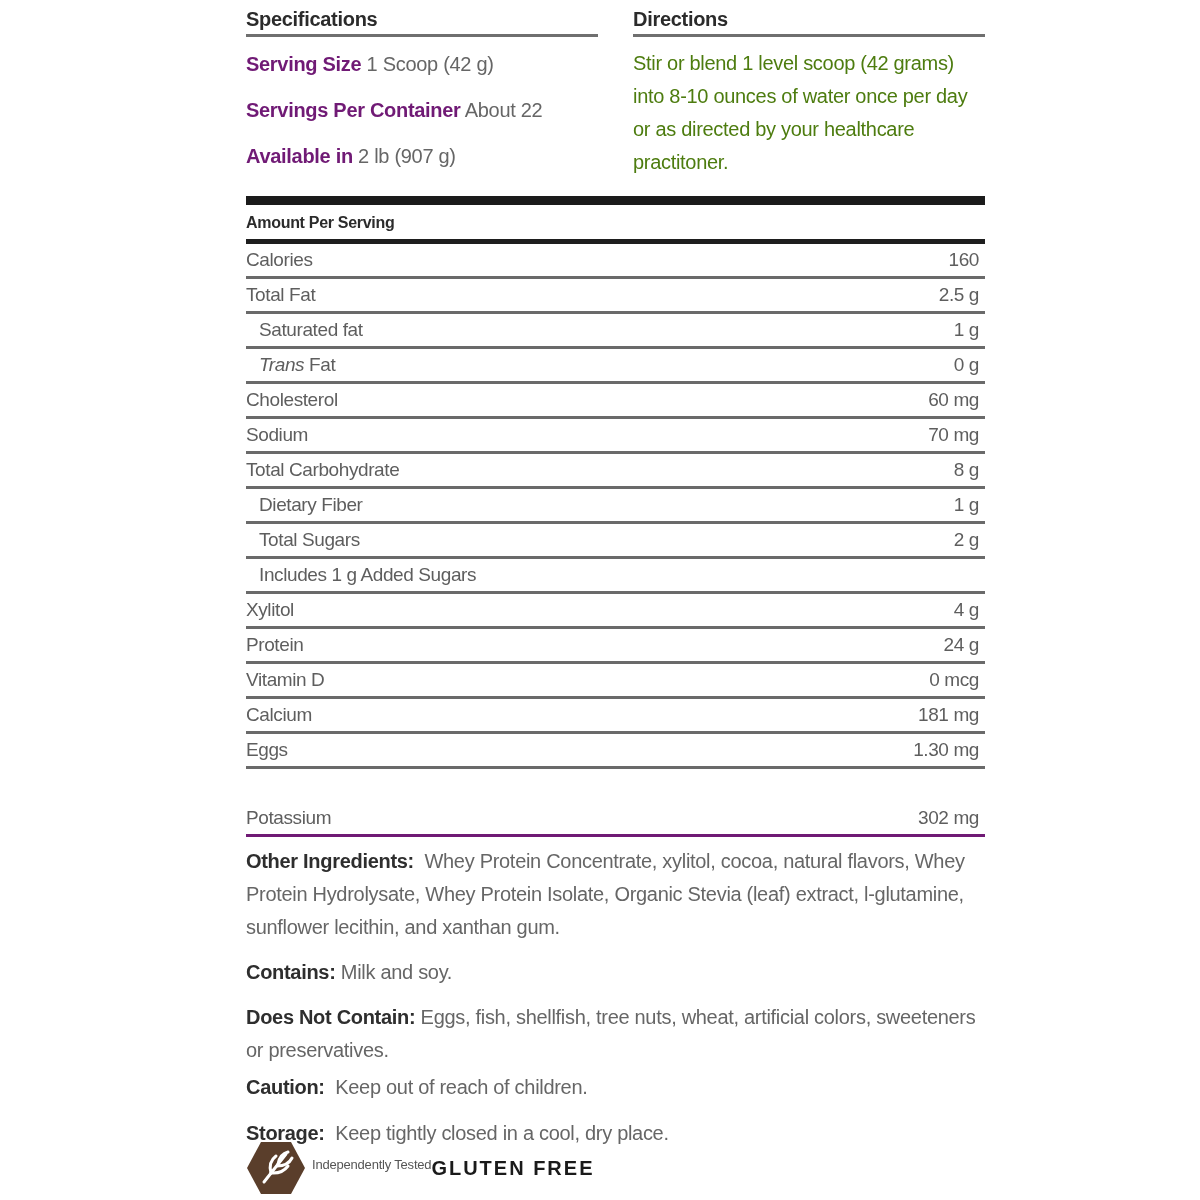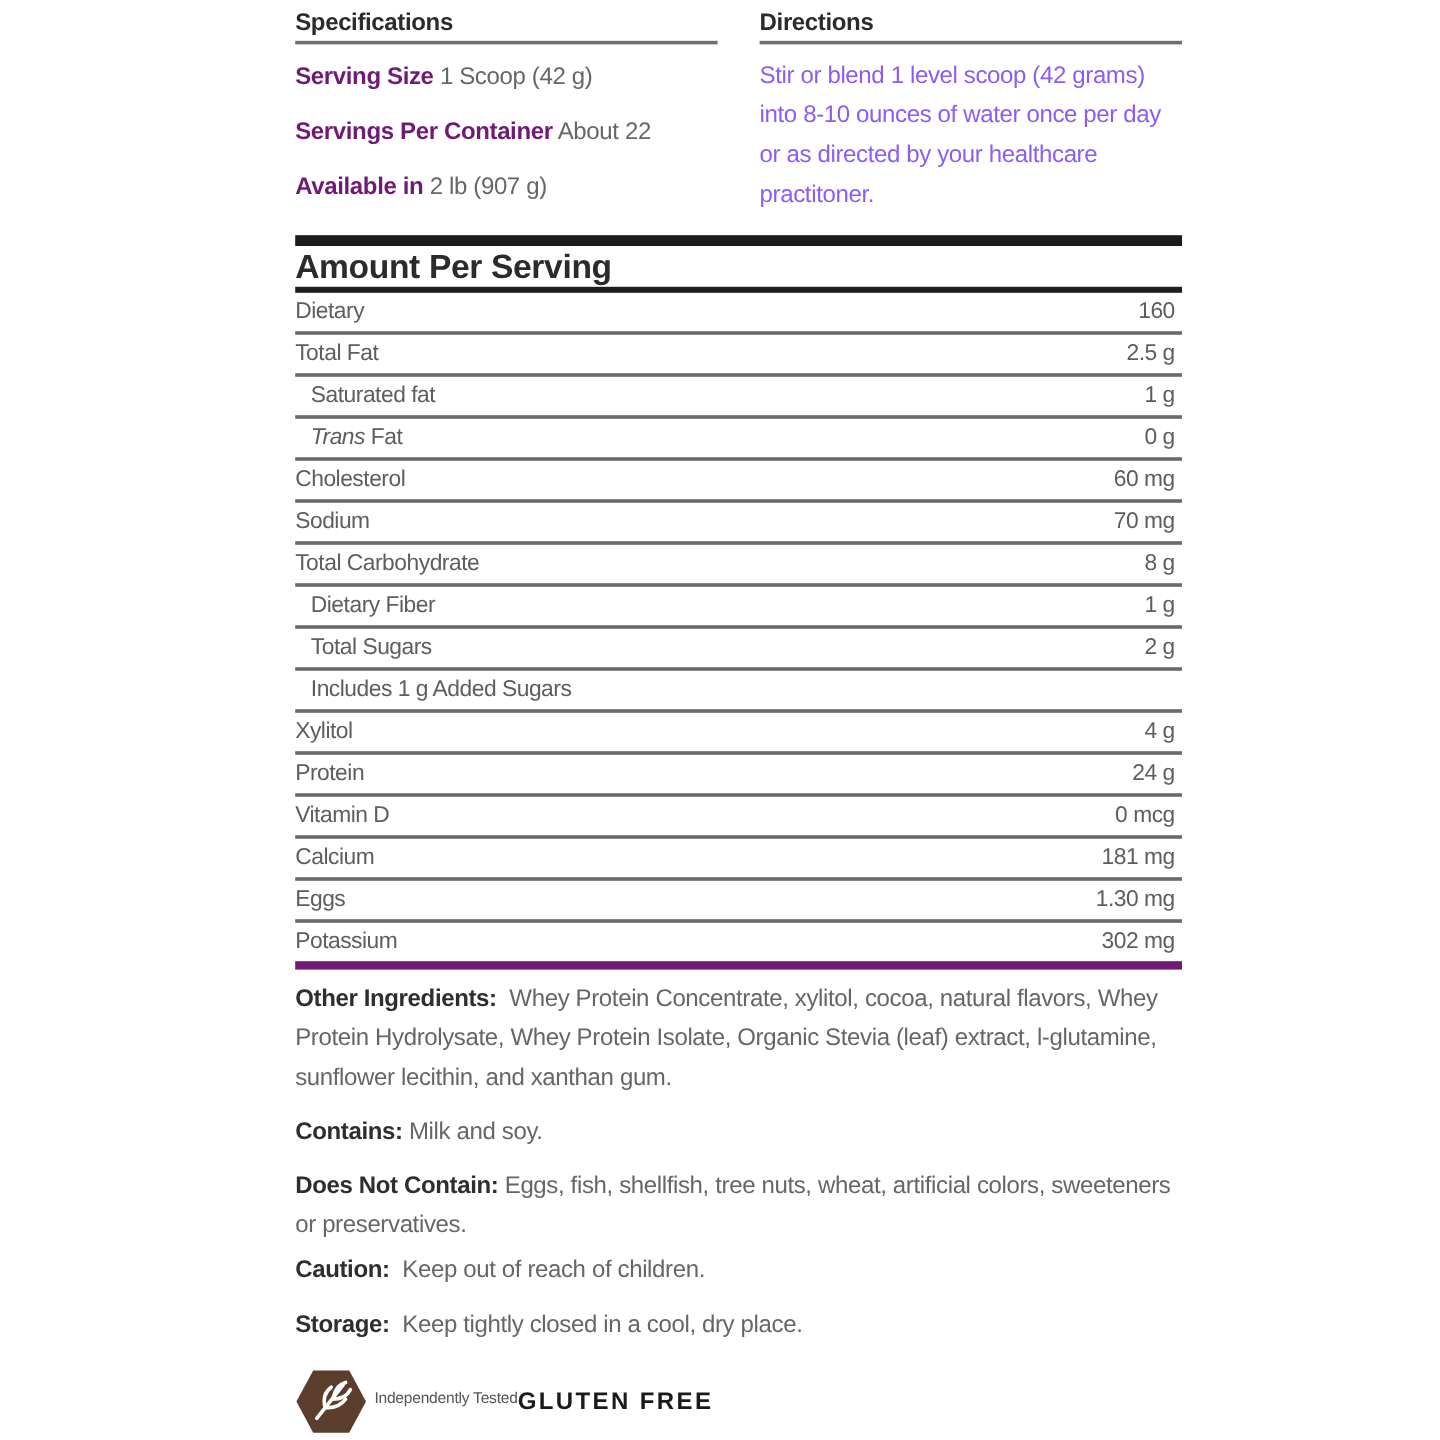--- a/index.html
+++ b/index.html
@@ -16,37 +16,37 @@
   .col-left { left: 0; width: 352px; }
   .col-right { left: 387px; width: 352px; }
   .col-title {
     font-weight: bold; color: #2b2b2b; font-size: 20px;
     height: 34px; line-height: 38px; letter-spacing: -0.3px;
     border-bottom: 3px solid #6f6f6f;
   }
   .spec-line { font-size: 20px; line-height: 46px; color: #666; letter-spacing: -0.3px; white-space: nowrap; }
   .spec-line .k { font-weight: bold; color: #701a75; }
   .spec-first { margin-top: 4px; }
-  .directions-text { font-size: 20px; line-height: 33px; color: #8b5cf6; margin-top: 10px; letter-spacing: -0.3px; }
+  .directions-text { font-size: 20px; line-height: 33px; color: #4d7c0f; margin-top: 10px; letter-spacing: -0.3px; }
 
   
   .nutri { position: relative; border-top: 9px solid #1b1b1b; margin-top: 0; }
   .nutri-head {
-    font-weight: bold; color: #2b2b2b; font-size: 28px; height: 34px; line-height: 36px;
+    font-weight: bold; color: #2b2b2b; font-size: 16px; height: 34px; line-height: 36px;
     letter-spacing: -0.3px; border-bottom: 5px solid #1e1e1e;
   }
   .row {
     display: flex; justify-content: space-between; align-items: center;
     height: 32px; font-size: 19px; color: #5e5e5e; letter-spacing: -0.4px;
     border-bottom: 3px solid #6a6a6a;
   }
   .row .lbl { white-space: nowrap; }
   .row .val { white-space: nowrap; padding-right: 6px; }
   .row.indent .lbl { padding-left: 13px; }
-  .row.last { border-bottom: 7px solid #701a75; }
+  .row.last { border-bottom: 3px solid #701a75; margin-top: 33px; }
   .ital { font-style: italic; }
 
   
   .para { font-size: 20px; color: #666; letter-spacing: -0.3px; }
   .para .k { font-weight: bold; color: #2e2e2e; }
   .ingredients { margin-top: 8px; line-height: 33px; width: 730px; }
   .contains { margin-top: 12px; line-height: 33px; }
   .notcontain { margin-top: 12px; line-height: 33px; width: 730px; }
   .caution { margin-top: 4px; line-height: 33px; }
   .storage { margin-top: 13px; line-height: 33px; }
@@ -82,21 +82,21 @@
     <div class="col col-right">
       <div class="col-title">Directions</div>
       <div class="directions-text">Stir or blend 1 level scoop (42 grams) into 8-10 ounces of water once per day or as directed by your healthcare practitoner.</div>
     </div>
   </div>
 
   <div class="nutri">
     <div class="nutri-head">Amount Per Serving</div>
 
     <div class="row">
-      <span class="lbl">Dietary</span>
+      <span class="lbl">Calories</span>
       <span class="val">160</span>
     </div>
     <div class="row">
       <span class="lbl">Total Fat</span>
       <span class="val">2.5 g</span>
     </div>
     <div class="row indent">
       <span class="lbl">Saturated fat</span>
       <span class="val">1 g</span>
     </div>

